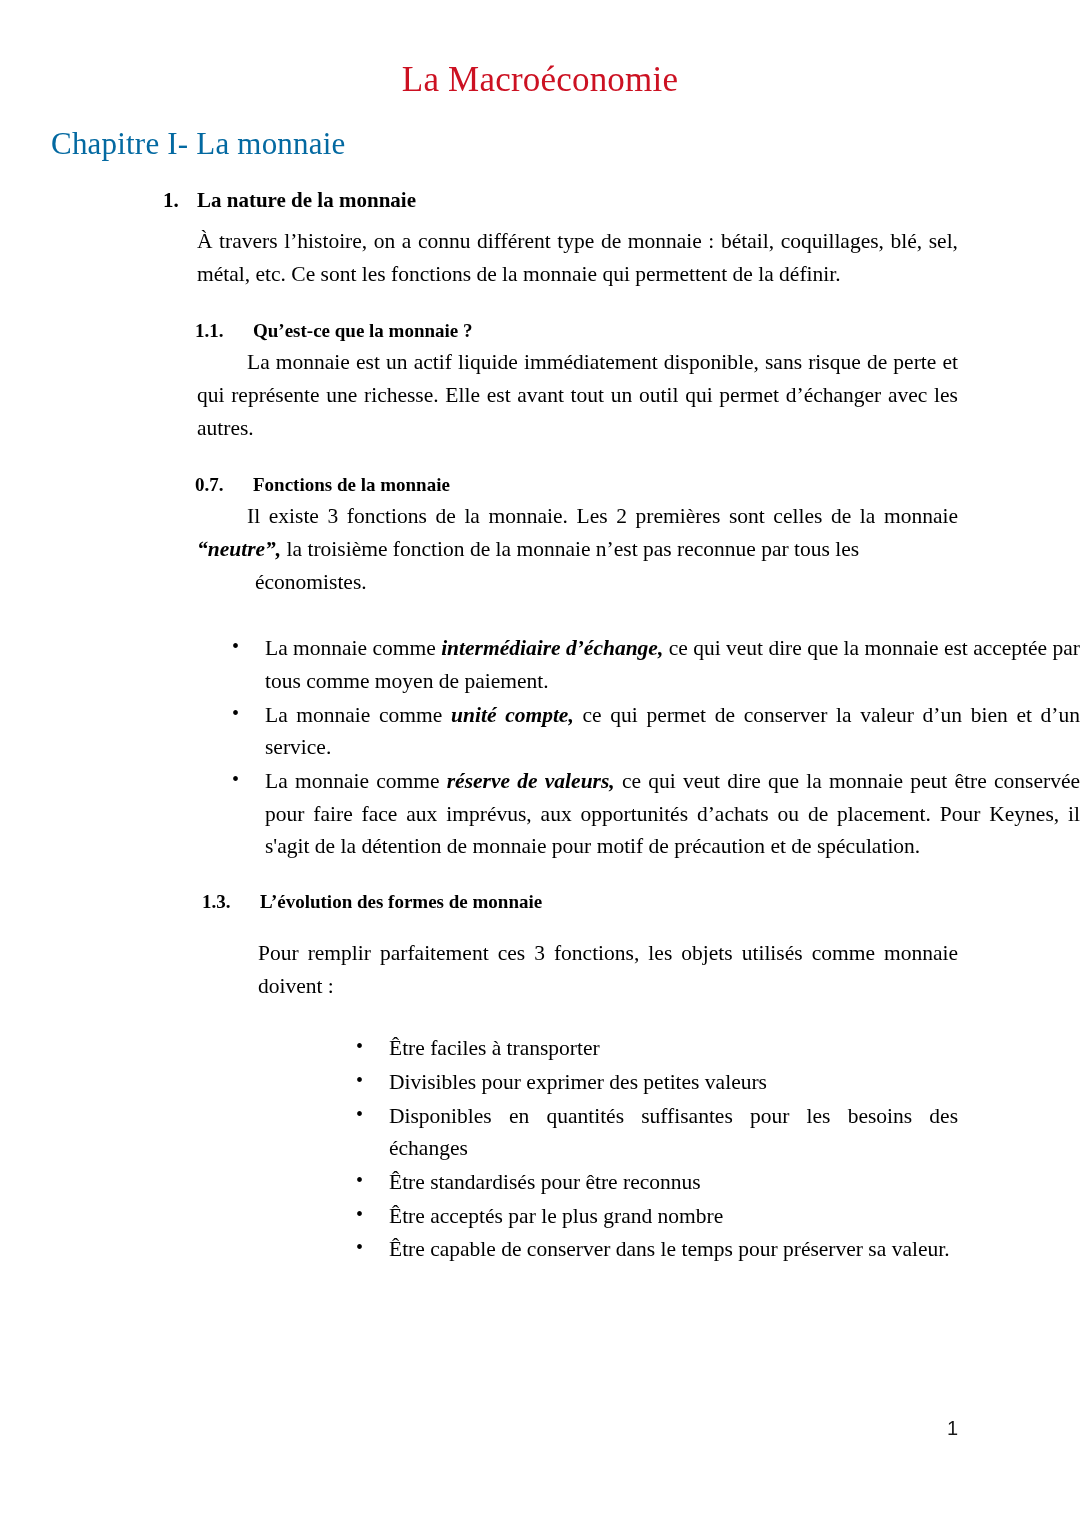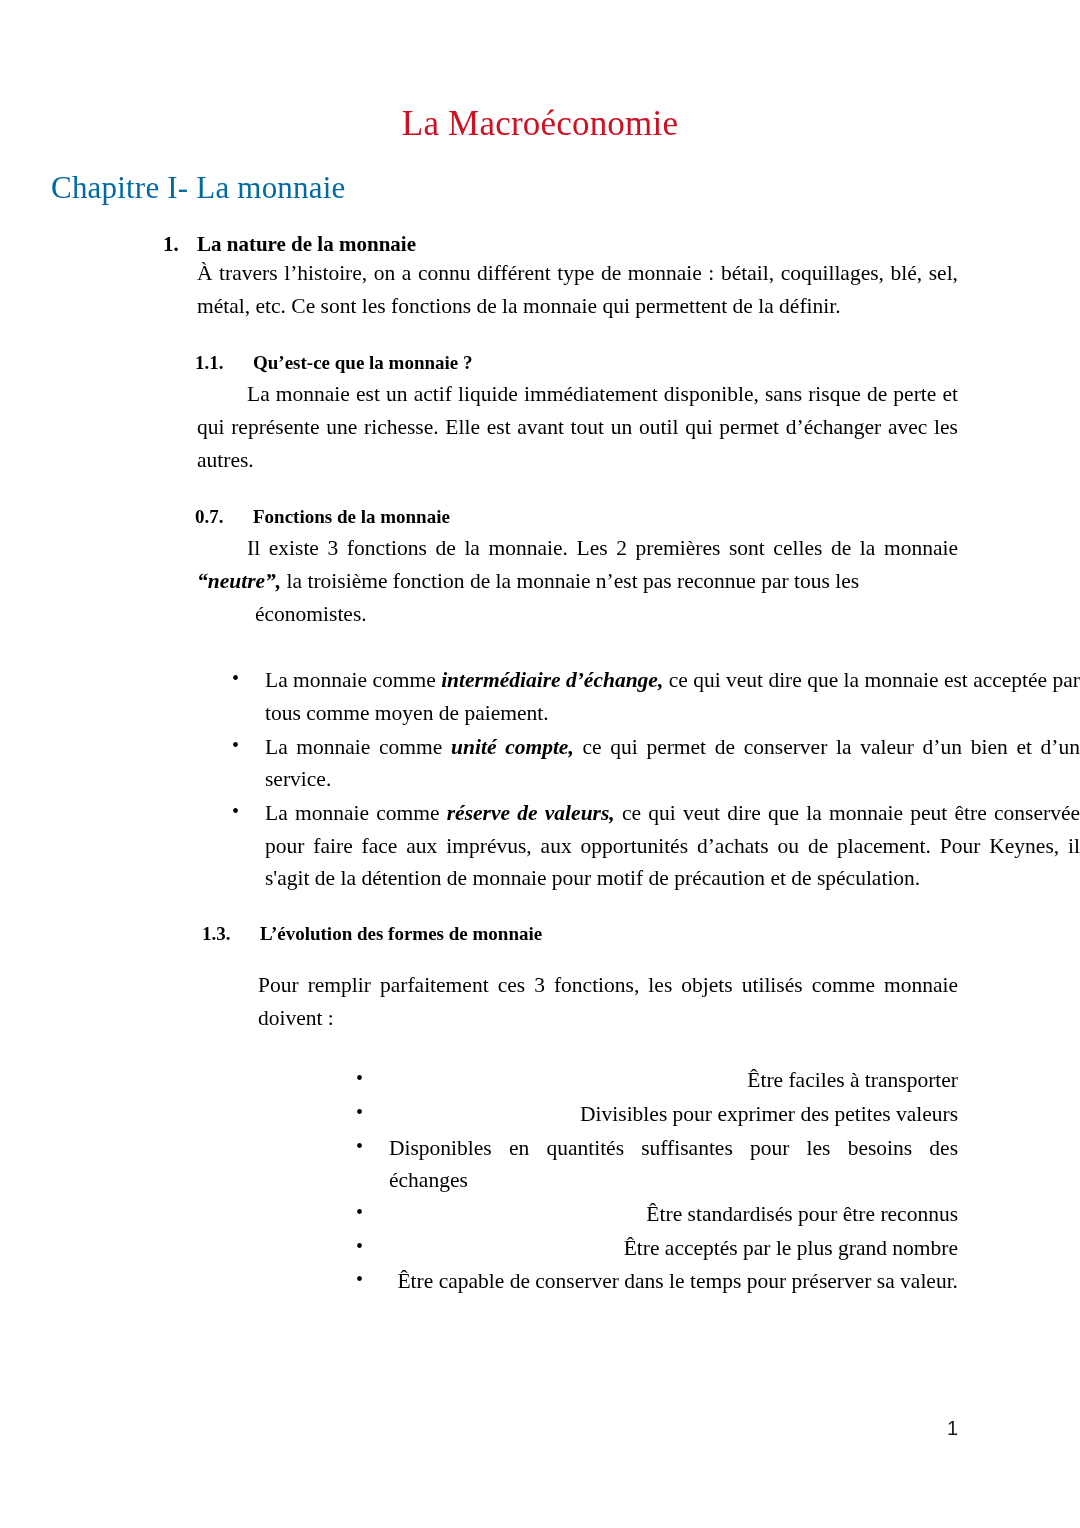--- a/index.html
+++ b/index.html
@@ -20,21 +20,21 @@
     box-sizing: border-box;
     overflow: hidden;
   }
 
   
   .doc-title {
     color: #cc1122;
     font-size: 35px;
     text-align: center;
     margin: 0;
-    padding-top: 104px;
+    padding-top: 60px;
     font-weight: normal;
     letter-spacing: 0.2px;
   }
   .chapter-title {
     color: #0369a1;
     font-size: 31px;
     margin: 0;
     padding-top: 26px;
     padding-left: 51px;
     font-weight: normal;
@@ -53,21 +53,21 @@
     width: 34px;
     flex: 0 0 34px;
   }
   .lvl1 .ttl { flex: 1 1 auto; }
 
   
   .para {
     font-size: 21.5px;
     line-height: 1.52;
     text-align: justify;
-    margin: 0 0 0 0;
+    margin: 12px 0 0 0;
     padding-left: 197px;
     padding-right: 122px;
   }
 
   
   .lvl2 {
     display: flex;
     font-size: 19px;
     font-weight: bold;
     margin-top: 30px;
@@ -112,21 +112,21 @@
     margin-bottom: 1px;
   }
   .bullets li::before {
     content: "\2022";
     position: absolute;
     left: 0;
     top: -1px;
     font-size: 20px;
   }
   .bullets.group-b li { text-align: justify; }
-  .bullets.group-b li.nojust { text-align: right; }
+  .bullets.group-b li.nojust { text-align: left; }
 
   em.term {
     font-weight: bold;
   }
 
   
   .page-number {
     position: absolute;
     right: 122px;
     bottom: 88px;

